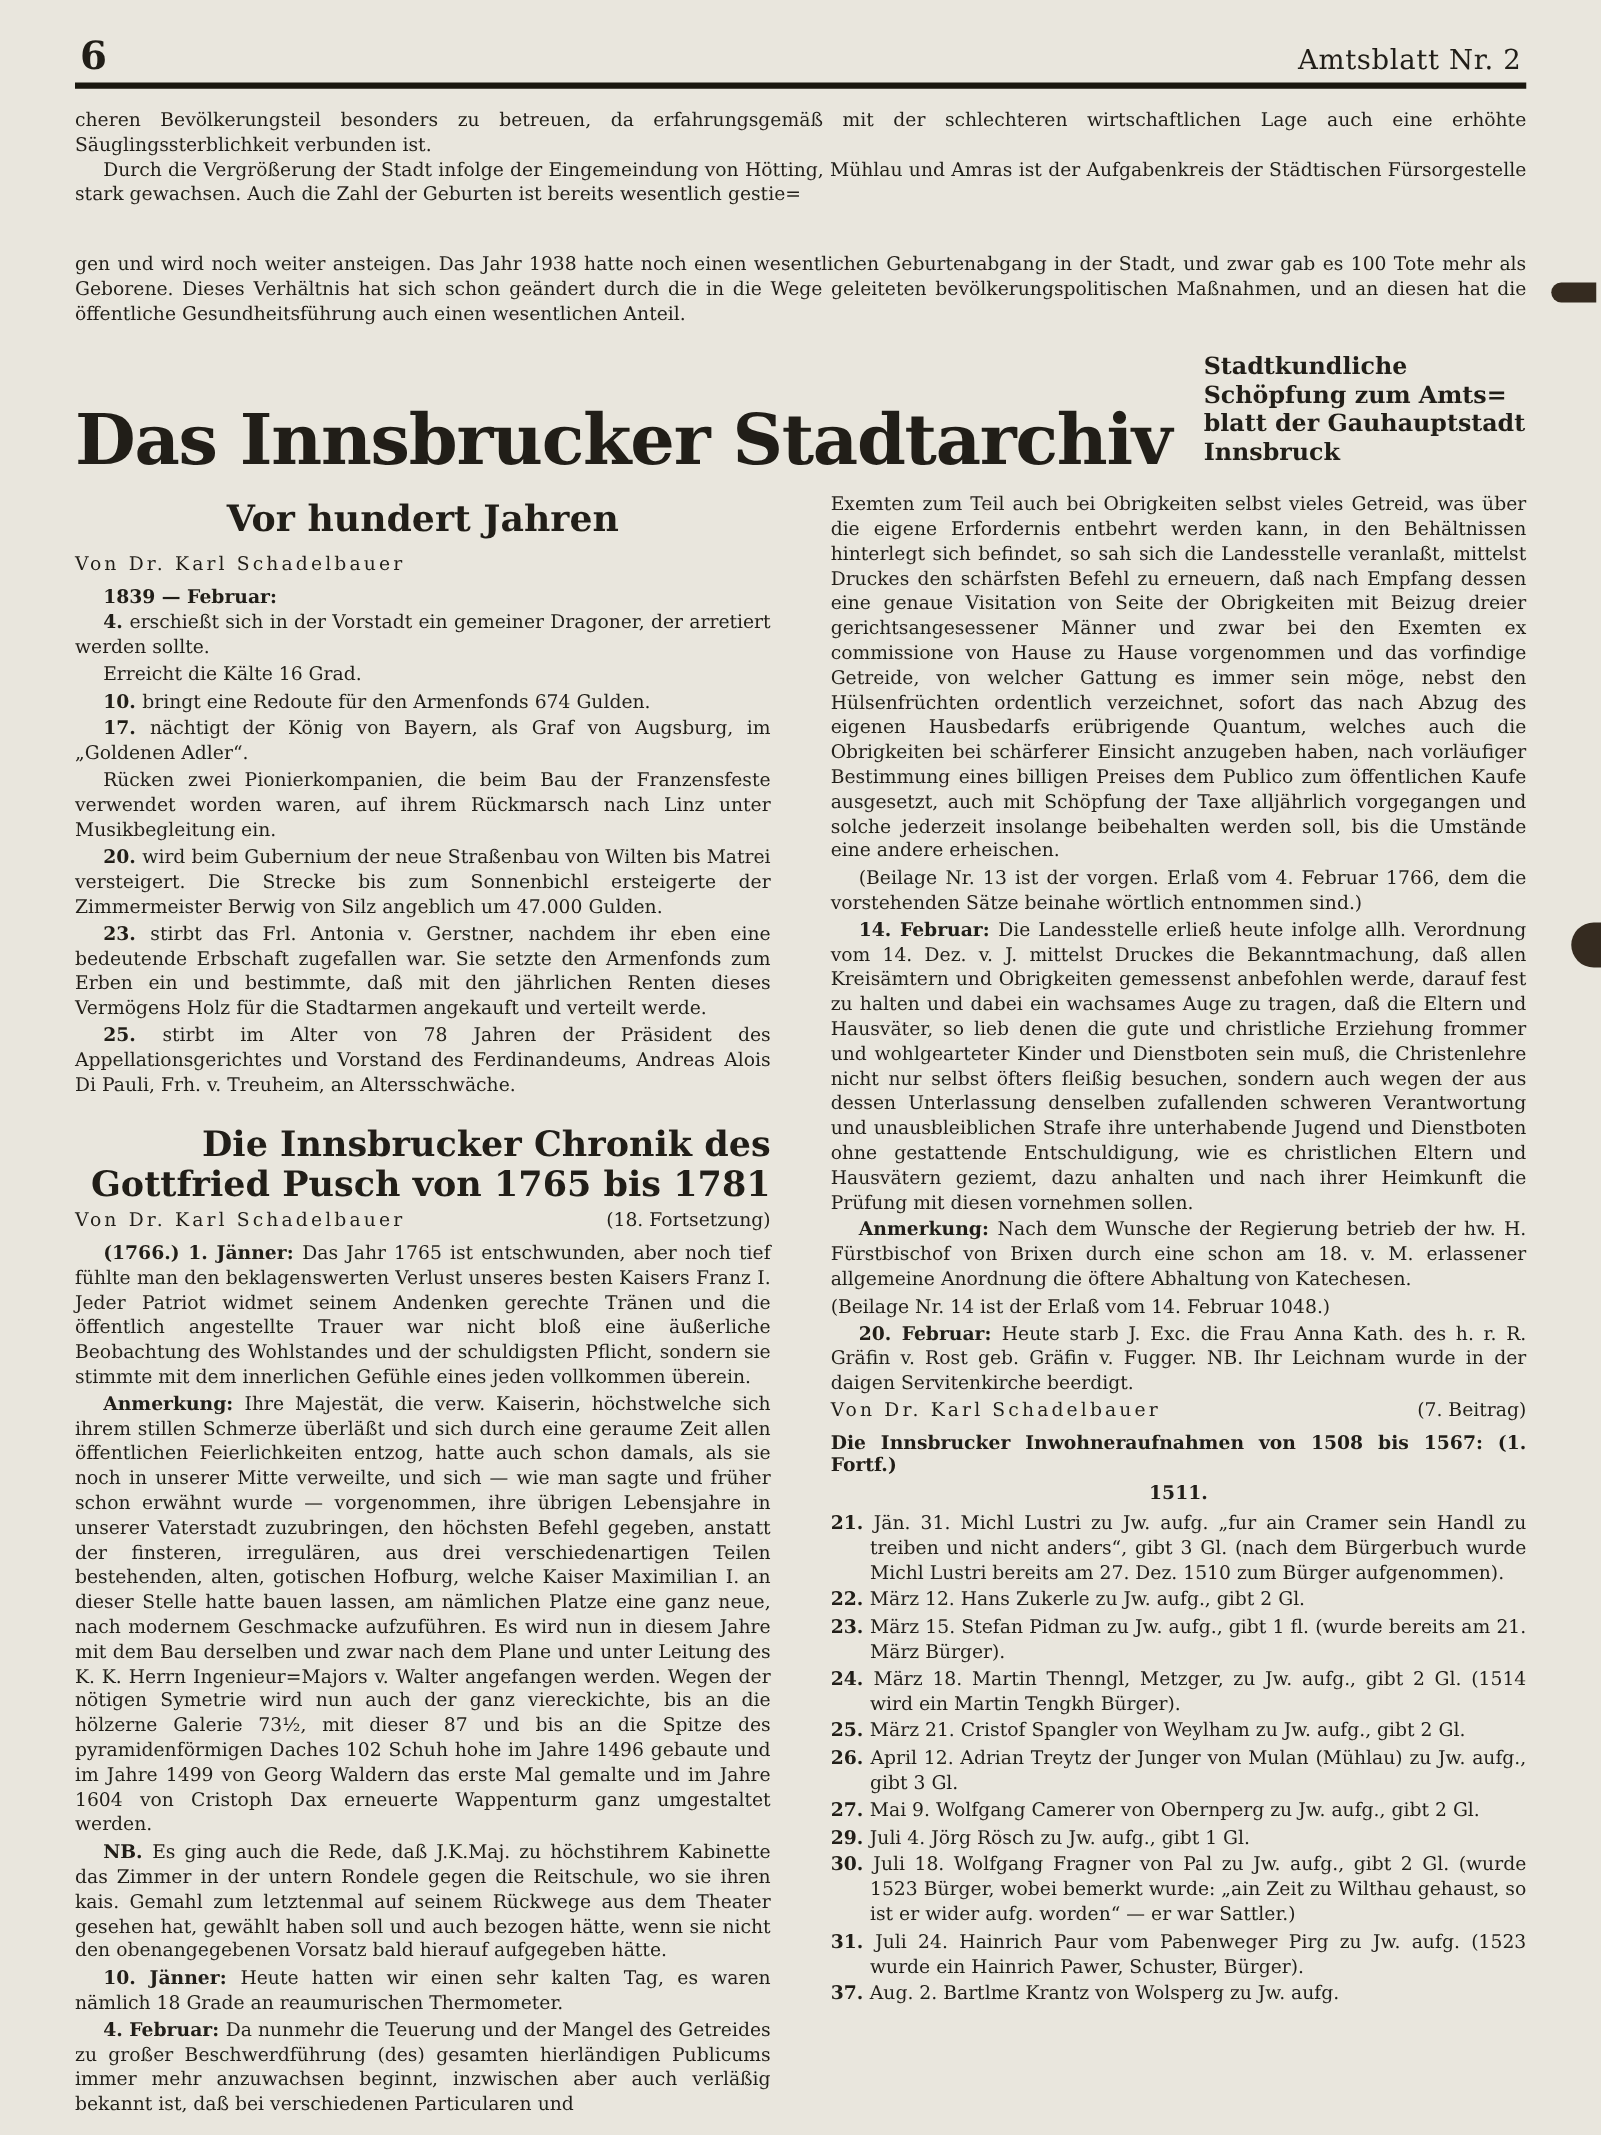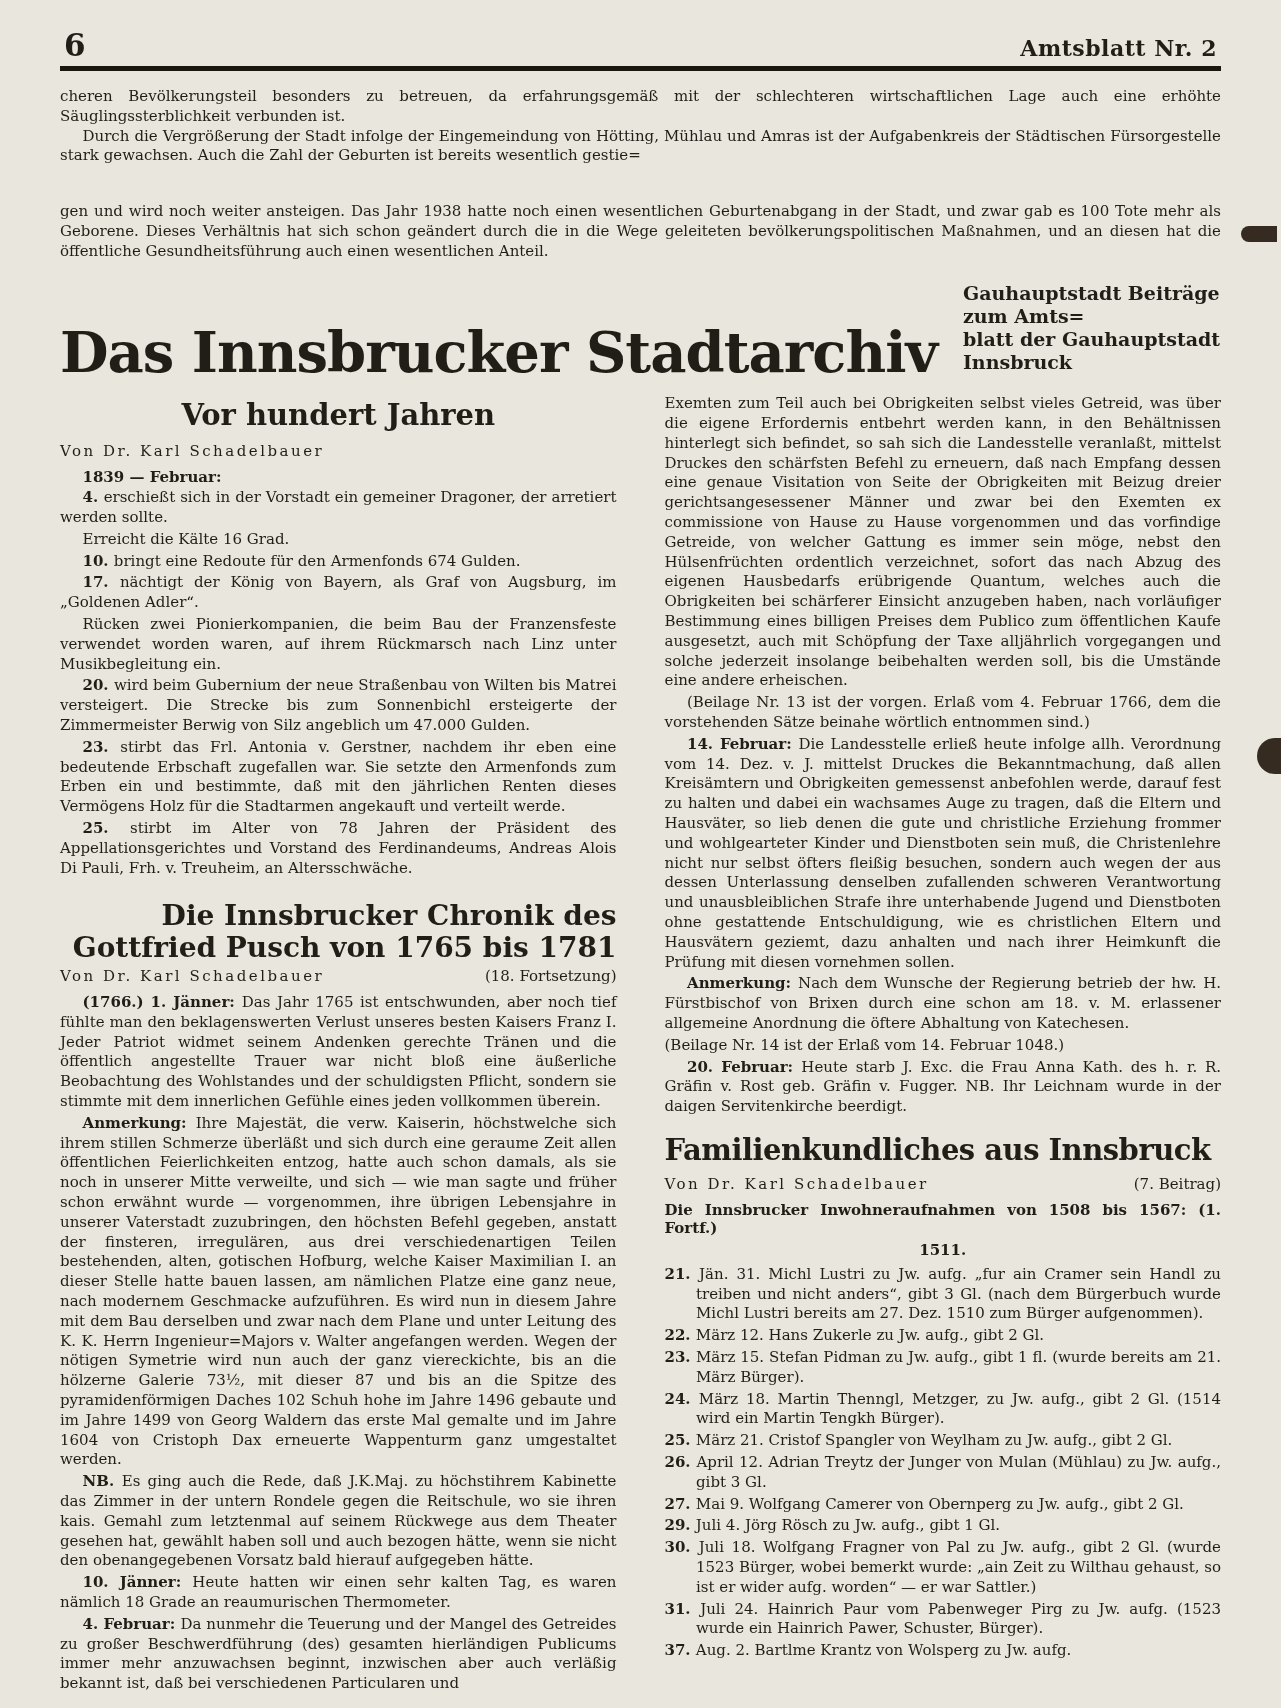--- a/index.html
+++ b/index.html
@@ -12,21 +12,21 @@
     overflow:hidden;
   }
   .page { padding:30px 60px 0 60px; }
 
   .header-row {
     display:flex; justify-content:space-between; align-items:flex-end;
     padding:0 4px 5px 4px;
     border-bottom:5px solid #1a170f;
   }
   .page-num { font-size:31px; font-weight:bold; line-height:1; }
-  .masthead { font-size:22px; font-weight:bold; letter-spacing:0.5px;margin-left:48px; }
+  .masthead { font-size:22px; font-weight:normal; letter-spacing:0.5px;margin-left:48px; }
 
   .intro { display:flex; gap:36px; margin-top:16px;flex-direction:column; }
   .intro .col { flex:1; min-width:0; }
 
   p.para {
     text-align:justify;
     font-size:15px;
     line-height:1.32;
     text-indent:1.5em;
   }
@@ -77,21 +77,21 @@
         <p class="para">Durch die Vergrößerung der Stadt infolge der Eingemeindung von Hötting, Mühlau und Amras ist der Aufgabenkreis der Städtischen Fürsorgestelle stark gewachsen. Auch die Zahl der Geburten ist bereits wesentlich gestie=</p>
       </div>
     <div class="col">
         <p class="para noindent">gen und wird noch weiter ansteigen. Das Jahr 1938 hatte noch einen wesentlichen Geburtenabgang in der Stadt, und zwar gab es 100 Tote mehr als Geborene. Dieses Verhältnis hat sich schon geändert durch die in die Wege geleiteten bevölkerungspolitischen Maßnahmen, und an diesen hat die öffentliche Gesundheitsführung auch einen wesentlichen Anteil.</p>
       </div>
   </div>
 
   <div class="banner">
     <div class="banner-title">Das Innsbrucker Stadtarchiv</div>
     <div class="banner-sub">
-      <div>Gauhauptstadt Beiträge zum Amts=</div>
+      <div>Stadtkundliche Schöpfung zum Amts=</div>
       <div>blatt der Gauhauptstadt Innsbruck</div>
     </div>
   </div>
 
   <div class="columns">
 
     <div class="column">
 
       <h2 class="article-title-center">Vor hundert Jahren</h2>
       <div class="byline-row">
@@ -131,21 +131,20 @@
 
       <div>
           <p class="para entry noindent">Exemten zum Teil auch bei Obrigkeiten selbst vieles Getreid, was über die eigene Erfordernis entbehrt werden kann, in den Behältnissen hinterlegt sich befindet, so sah sich die Landesstelle veranlaßt, mittelst Druckes den schärfsten Befehl zu erneuern, daß nach Empfang dessen eine genaue Visitation von Seite der Obrigkeiten mit Beizug dreier gerichtsangesessener Männer und zwar bei den Exemten ex commissione von Hause zu Hause vorgenommen und das vorfindige Getreide, von welcher Gattung es immer sein möge, nebst den Hülsenfrüchten ordentlich verzeichnet, sofort das nach Abzug des eigenen Hausbedarfs erübrigende Quantum, welches auch die Obrigkeiten bei schärferer Einsicht anzugeben haben, nach vorläufiger Bestimmung eines billigen Preises dem Publico zum öffentlichen Kaufe ausgesetzt, auch mit Schöpfung der Taxe alljährlich vorgegangen und solche jederzeit insolange beibehalten werden soll, bis die Umstände eine andere erheischen.</p>
           <p class="para entry">(Beilage Nr. 13 ist der vorgen. Erlaß vom 4. Februar 1766, dem die vorstehenden Sätze beinahe wörtlich entnommen sind.)</p>
           <p class="para entry"><b>14. Februar: </b>Die Landesstelle erließ heute infolge allh. Verordnung vom 14. Dez. v. J. mittelst Druckes die Bekanntmachung, daß allen Kreisämtern und Obrigkeiten gemessenst anbefohlen werde, darauf fest zu halten und dabei ein wachsames Auge zu tragen, daß die Eltern und Hausväter, so lieb denen die gute und christliche Erziehung frommer und wohlgearteter Kinder und Dienstboten sein muß, die Christenlehre nicht nur selbst öfters fleißig besuchen, sondern auch wegen der aus dessen Unterlassung denselben zufallenden schweren Verantwortung und unausbleiblichen Strafe ihre unterhabende Jugend und Dienstboten ohne gestattende Entschuldigung, wie es christlichen Eltern und Hausvätern geziemt, dazu anhalten und nach ihrer Heimkunft die Prüfung mit diesen vornehmen sollen.</p>
           <p class="para entry"><b>Anmerkung: </b>Nach dem Wunsche der Regierung betrieb der hw. H. Fürstbischof von Brixen durch eine schon am 18. v. M. erlassener allgemeine Anordnung die öftere Abhaltung von Katechesen.</p>
           <p class="para entry noindent">(Beilage Nr. 14 ist der Erlaß vom 14. Februar 1048.)</p>
           <p class="para entry"><b>20. Februar: </b>Heute starb J. Exc. die Frau Anna Kath. des h. r. R. Gräfin v. Rost geb. Gräfin v. Fugger. NB. Ihr Leichnam wurde in der daigen Servitenkirche beerdigt.</p>
         </div>
 
-      <h2 class="article-title-fam">Familienkundliches aus Innsbruck</h2>
       <div class="byline-row">
         <span class="byline">Von Dr. Karl Schadelbauer</span>
         <span class="byline-right">(7. Beitrag)</span>
       </div>
       <p class="subtitle-bold">Die Innsbrucker Inwohneraufnahmen von 1508 bis 1567: (1. Fortf.)</p>
       <p class="year-center">1511.</p>
       <div>
           <p class="para hang"><b>21. </b>Jän. 31. Michl Lustri zu Jw. aufg. „fur ain Cramer sein Handl zu treiben und nicht anders“, gibt 3 Gl. (nach dem Bürgerbuch wurde Michl Lustri bereits am 27. Dez. 1510 zum Bürger aufgenommen).</p>
           <p class="para hang"><b>22. </b>März 12. Hans Zukerle zu Jw. aufg., gibt 2 Gl.</p>
           <p class="para hang"><b>23. </b>März 15. Stefan Pidman zu Jw. aufg., gibt 1 fl. (wurde bereits am 21. März Bürger).</p>

